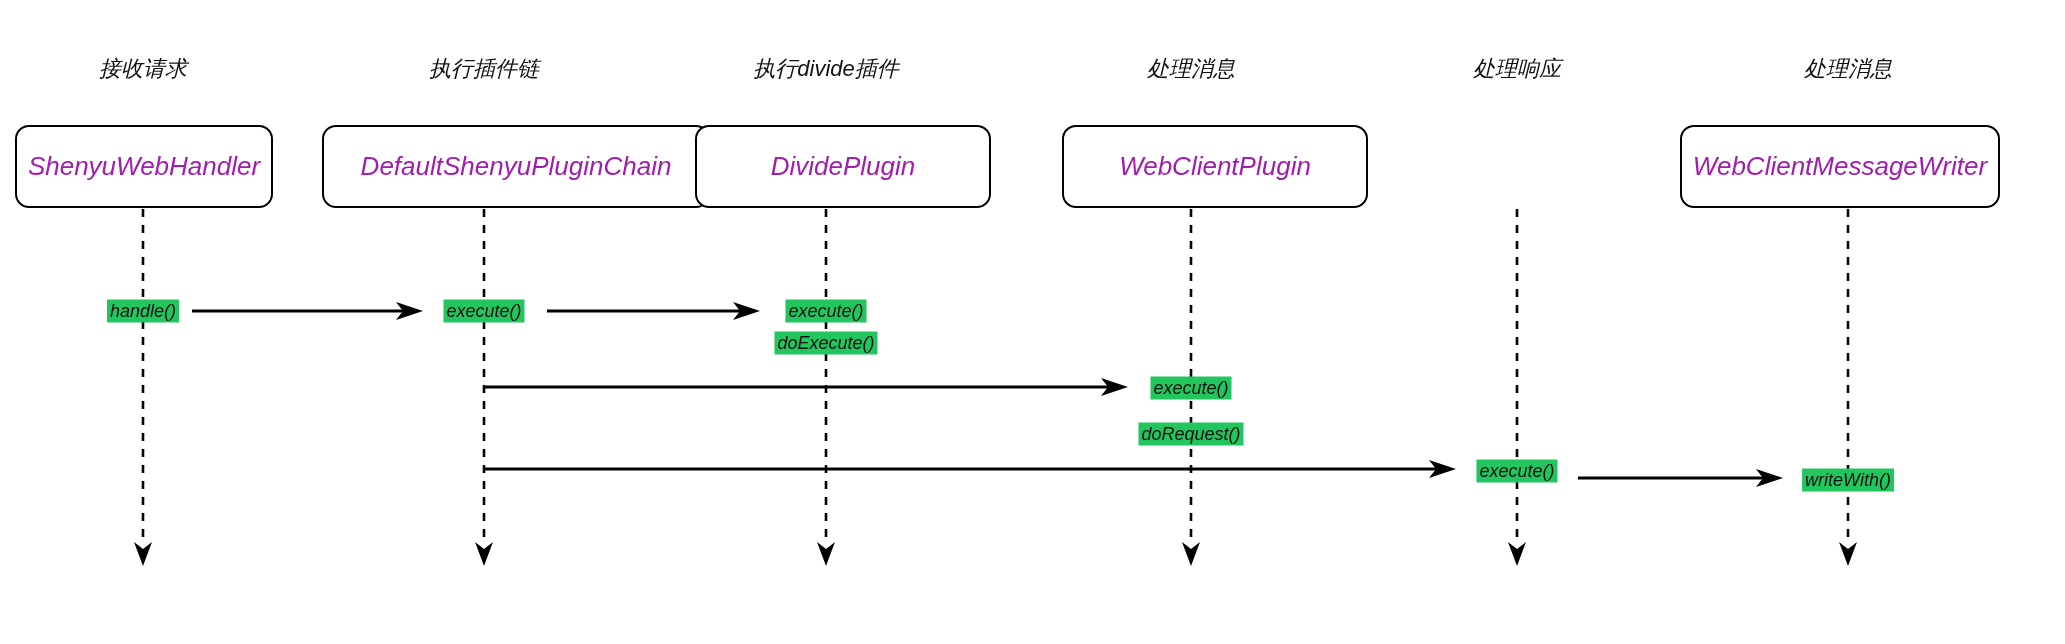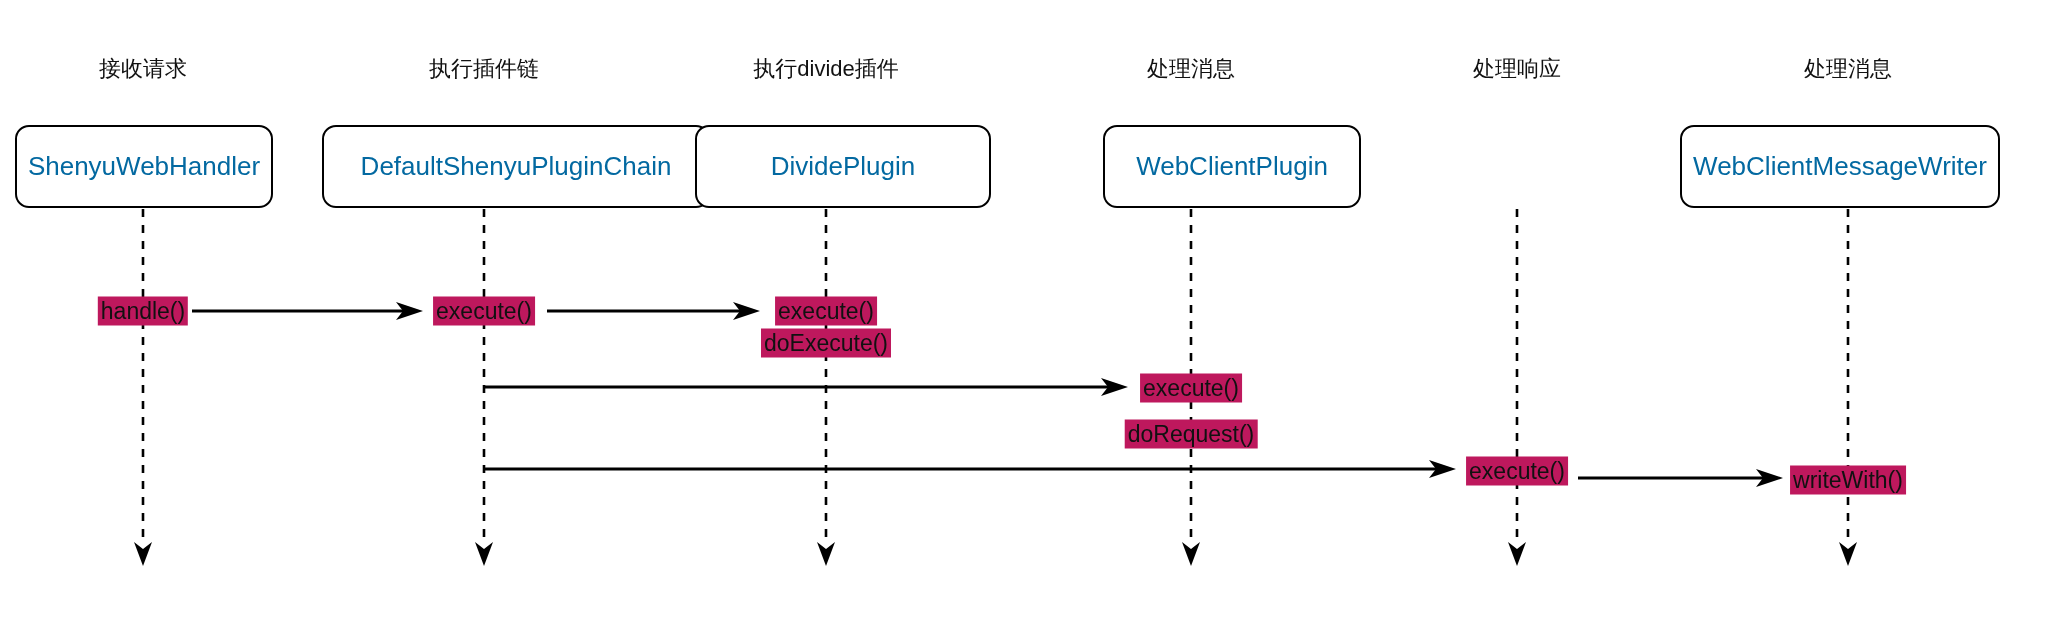--- a/index.html
+++ b/index.html
@@ -2,45 +2,46 @@
 <html><head>
 <meta charset="utf-8">
 <style>
   html,body{margin:0;padding:0;background:#ffffff;}
   .stage{
     position:relative;
     width:2065px;height:644px;
     background:#ffffff;
     font-family:"Liberation Sans", sans-serif;
     overflow:hidden;
+    font-style:italic;
   }
   .lines-layer{position:absolute;left:0;top:0;z-index:0;}
   .lifeline{stroke:#000;stroke-width:2.6;stroke-dasharray:8 8;}
   .msgline{stroke:#000;stroke-width:2.8;}
   .arrowhead{fill:#000;stroke:none;}
 
   .actor-title{
     position:absolute;top:54px;z-index:2;
     transform:translateX(-50%);
     font-size:22px;color:#111;white-space:nowrap;
   }
   .actor-box{
     position:absolute;top:125px;height:83px;z-index:2;
     box-sizing:border-box;
     border:2.5px solid #000;border-radius:14px;background:#fff;
     display:flex;align-items:center;justify-content:center;
   }
   .actor-box span{
-    font-size:26px;color:#0369a1;white-space:nowrap;
+    font-size:26px;color:#a21caf;white-space:nowrap;
   }
   .msg{
     position:absolute;z-index:2;
     transform:translate(-50%,-50%);
-    font-size:23px;color:#111;white-space:nowrap;
-    background:#be185d;padding:1px 3px;
+    font-size:18px;color:#111;white-space:nowrap;
+    background:#22c55e;padding:1px 3px;
   }
 </style>
 </head>
 <body>
 
 <div class="stage">
 
   <svg class="lines-layer" width="2065" height="644" viewBox="0 0 2065 644">
     <g>
       <line class="lifeline" x1="143" y1="209" x2="143" y2="538"></line>
@@ -98,21 +99,21 @@
 
   <div class="actor-box" style="left:15px;width:258px">
     <span>ShenyuWebHandler</span>
   </div>
   <div class="actor-box" style="left:322px;width:388px">
     <span>DefaultShenyuPluginChain</span>
   </div>
   <div class="actor-box" style="left:695px;width:296px">
     <span>DividePlugin</span>
   </div>
-  <div class="actor-box" style="left:1103px;width:258px">
+  <div class="actor-box" style="left:1062px;width:306px">
     <span>WebClientPlugin</span>
   </div>
   <div class="actor-box" style="left:1680px;width:320px">
     <span>WebClientMessageWriter</span>
   </div>
 
   <span class="msg" style="left:143px;top:311px">handle()</span>
   <span class="msg" style="left:484px;top:311px">execute()</span>
   <span class="msg" style="left:826px;top:311px">execute()</span>
   <span class="msg" style="left:826px;top:343px">doExecute()</span>

